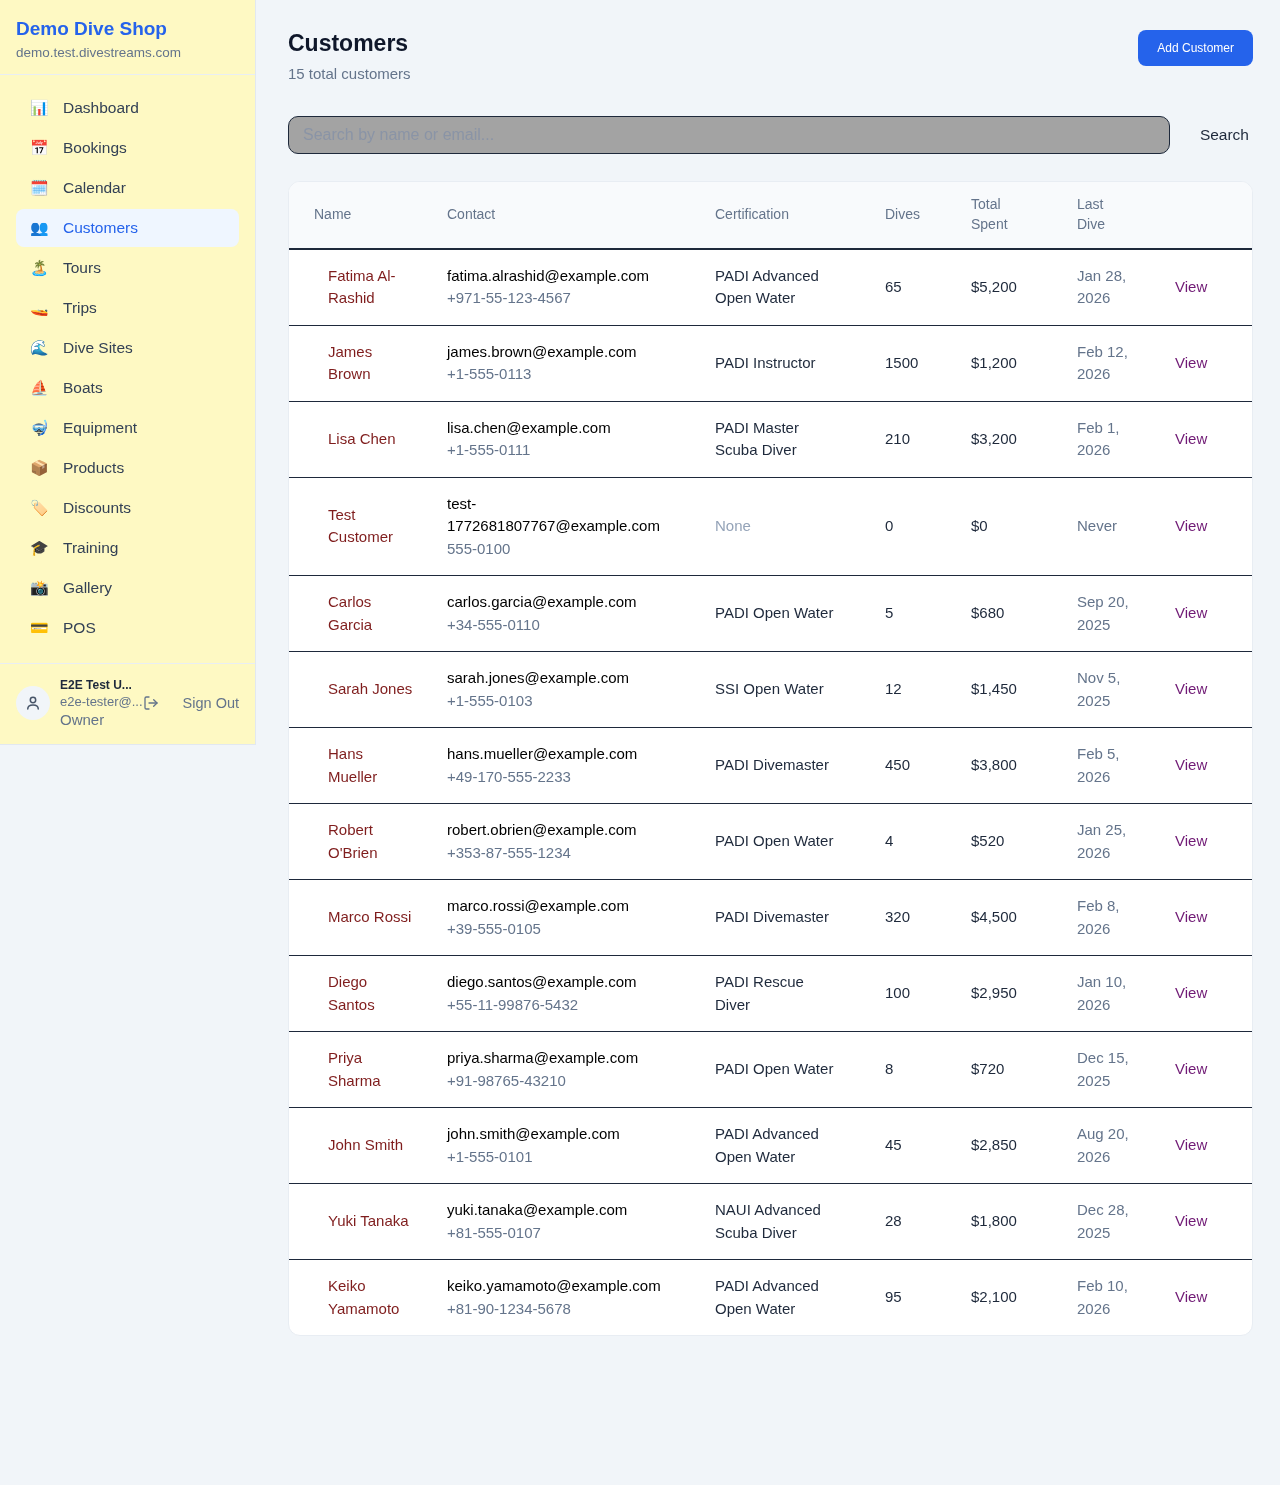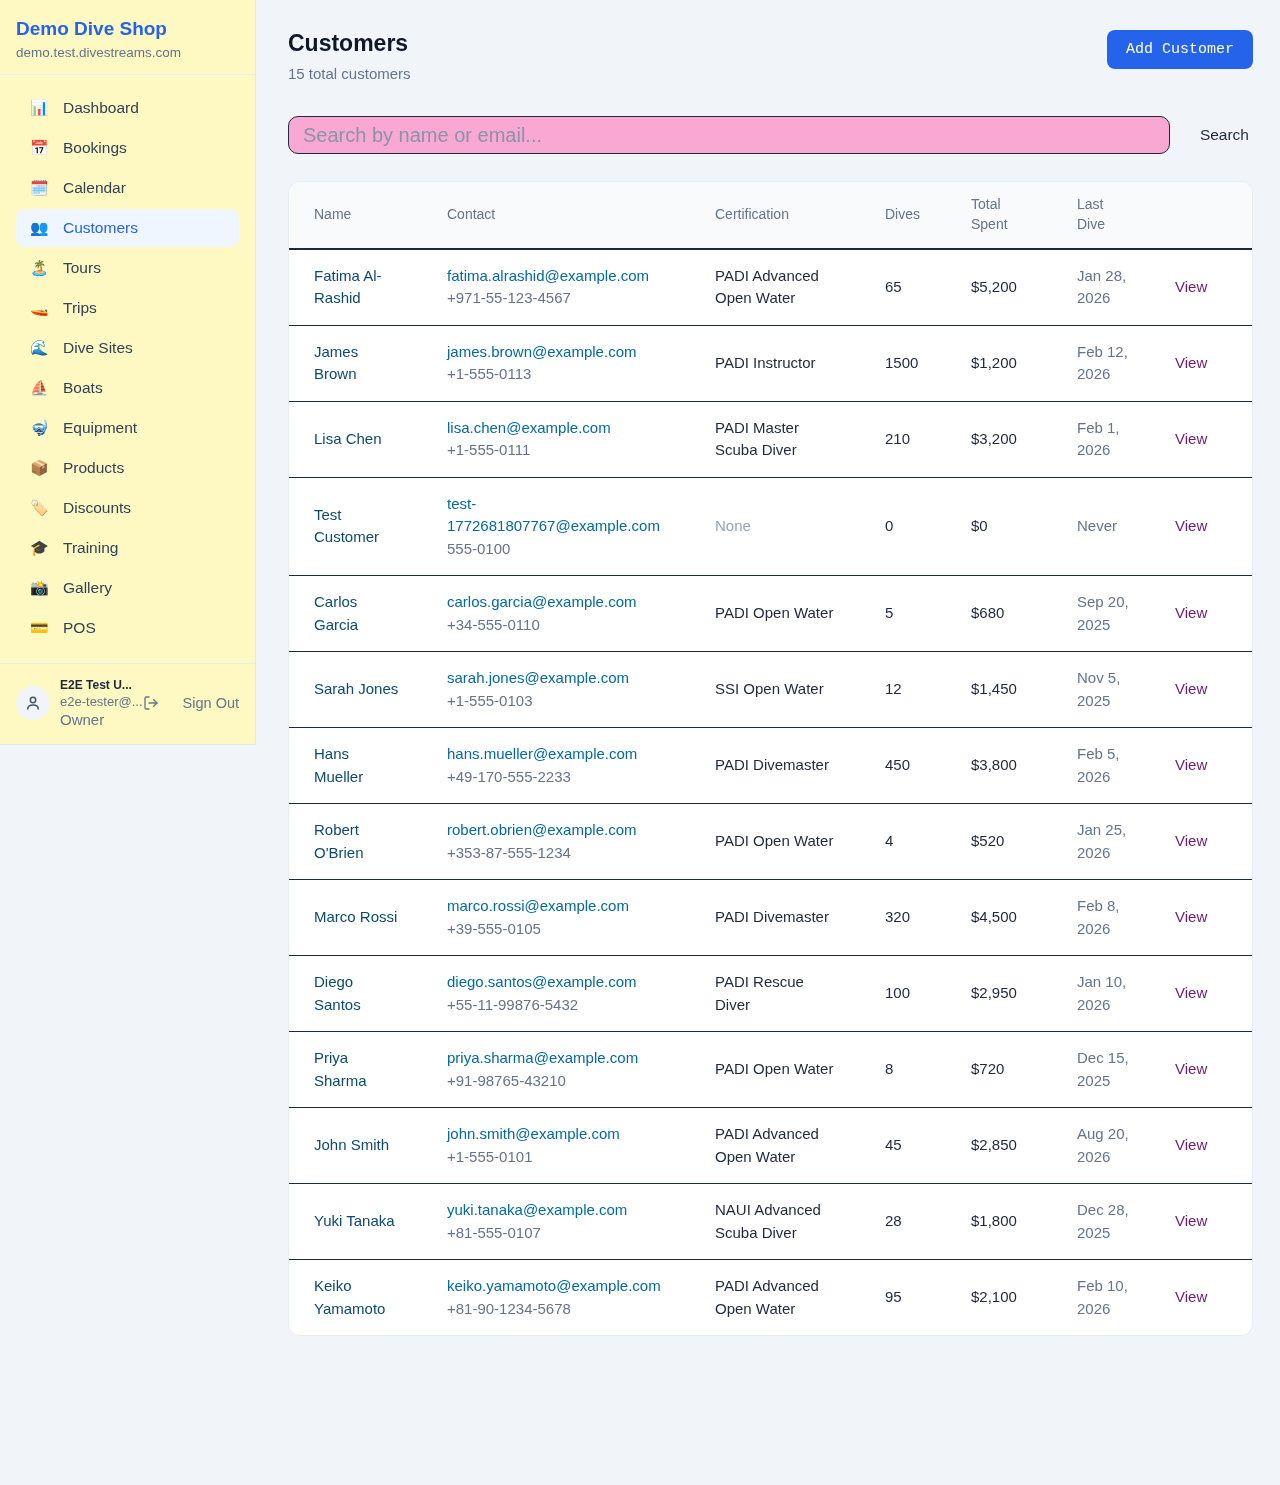--- a/index.html
+++ b/index.html
@@ -51,29 +51,29 @@
     background:none; border:none; color:#64748b; font-size:14.5px;
     font-family:inherit; cursor:pointer; white-space:nowrap;
   }
   
   .main { flex:1; padding:30px 27px 25px 32px; }
   .main-head { display:flex; justify-content:space-between; align-items:flex-start; }
   .page-title { font-size:23px; font-weight:700; color:#0f172a; }
   .page-sub { font-size:15px; color:#64748b; margin-top:8px; }
   .btn-primary {
     background:#2563eb; color:#ffffff; border:none; border-radius:8px;
-    font-size:15px; font-weight:500; font-family:Liberation Mono, monospace;
+    font-size:12px; font-weight:500; font-family:Liberation Sans, sans-serif;
     padding:11px 19px; cursor:pointer;
   }
   .search-row { display:flex; align-items:center; margin-top:34px; }
   .search-input {
     flex:1; height:38px;
     border:1px solid #1e293b; border-radius:10px;
-    padding:0 14px; font-size:20px; font-family:inherit; color:#0f172a;
-    background:#f9a8d4; outline:none;
+    padding:0 14px; font-size:16px; font-family:inherit; color:#0f172a;
+    background:#a3a3a3; outline:none;
   }
   .search-input::placeholder { color:#8a94a6; }
   .search-btn {
     background:none; border:none; color:#1e293b; font-size:15.5px;
     font-family:inherit; cursor:pointer; margin-left:26px; padding:8px 4px;
   }
   
   .card {
     margin-top:27px; background:#ffffff;
     border:1px solid #e8edf3; border-radius:12px;
@@ -90,24 +90,24 @@
   thead th:first-child, tbody td:first-child { padding-left:25px; }
   thead th .hdr { display:inline-block; }
   th.col4 .hdr { max-width:48px; }
   th.col5 .hdr { max-width:40px; }
   tbody td {
     padding:15px 8px; border-bottom:1px solid #1e293b;
     font-size:15px; line-height:1.5; vertical-align:middle; color:#1e293b;
   }
   tbody tr:last-child td { border-bottom:none; }
   .name-link {
-    color:#0c4a6e; text-decoration:none; font-weight:500; cursor:pointer;
-    display:inline-block; max-width:86px;
-  }
-  .email { color:#0369a1; max-width:225px; }
+    color:#7f1d1d; text-decoration:none; font-weight:500; cursor:pointer;
+    display:inline-block; max-width:86px;margin-left:14px;
+  }
+  .email { color:#000000; max-width:225px; }
   .phone { color:#64748b; }
   .cert { display:inline-block; max-width:122px; }
   .cert.muted { color:#94a3b8; }
   .last-dive { display:inline-block; max-width:62px; color:#64748b; }
   .view-link { color:#701a75; text-decoration:none; font-weight:500; cursor:pointer; }
 </style>
 </head>
 <body>
 
 <aside class="sidebar">

